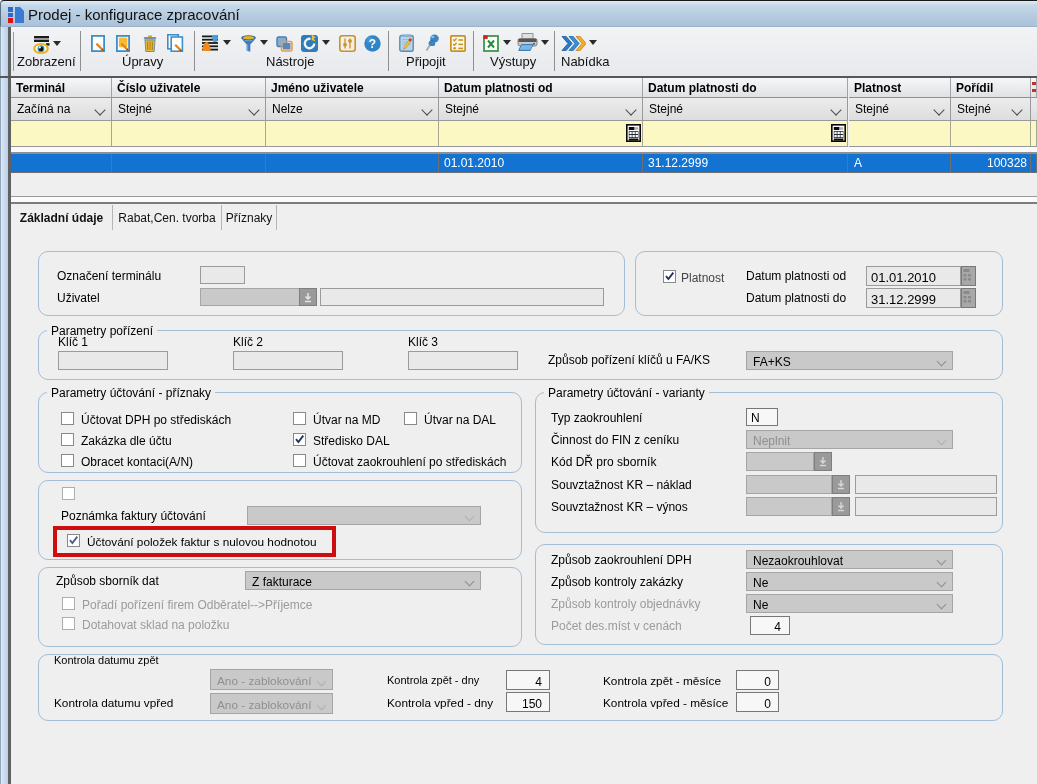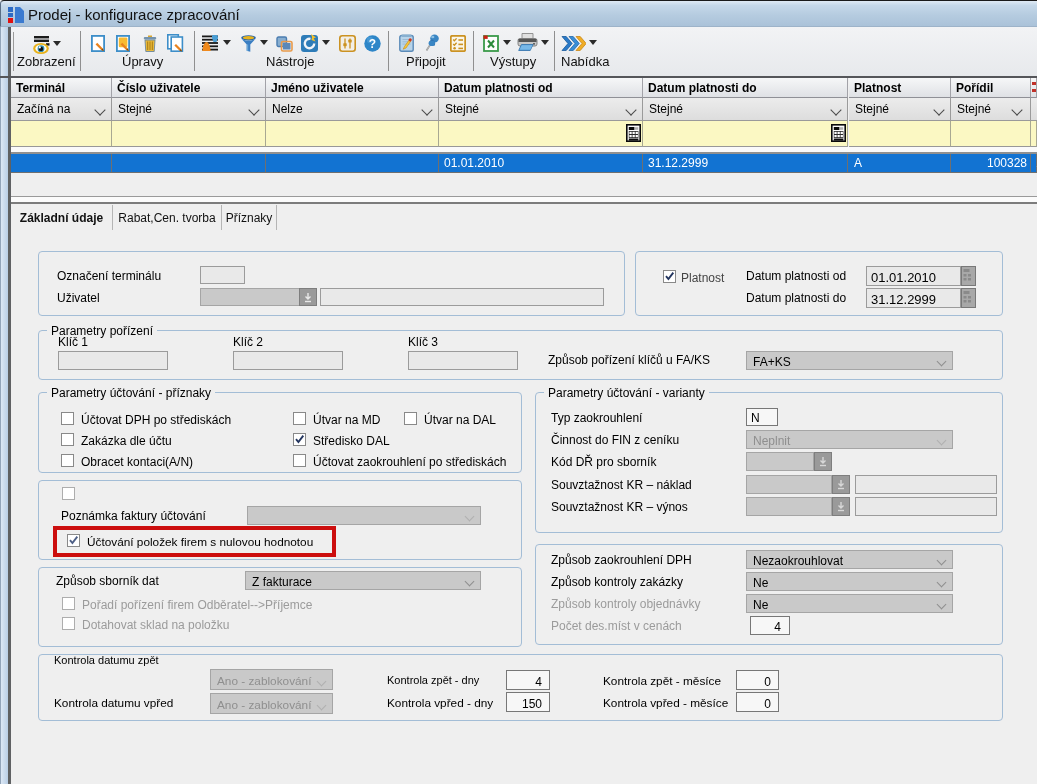--- a/index.html
+++ b/index.html
@@ -33,21 +33,21 @@
 .wrow{position:absolute;left:0;top:69px;width:1026px;height:5px;background:#fafafa;}
 .brow{position:absolute;left:0;top:74px;width:1026px;height:21px;background:#1273d2;color:#fff;border-top:2px solid #909090;border-bottom:1px solid #6f6f6f;box-sizing:border-box;}
 .bcell{position:absolute;top:0;height:18px;border-right:1px solid #6f6f6f;box-sizing:border-box;padding:2px 0 0 5px;}
 
 #gap{position:absolute;left:11px;top:173px;width:1026px;height:23px;background:#efefef;}
 #sep2{position:absolute;left:11px;top:196px;width:1026px;height:8px;background:linear-gradient(#9a9a9a 0,#9a9a9a 1px,#fbfbfb 1px,#fbfbfb 6px,#7c7c7c 6px,#7c7c7c 8px);}
 #tabs{position:absolute;left:11px;top:204px;width:872px;height:26px;background:#efefef;}
 .tab{position:absolute;top:1px;height:25px;box-sizing:border-box;padding-top:6px;text-align:center;
   border-right:1px solid #b5b5b5;color:#111;}
 
-.gb{position:absolute;border:1px solid #a3bdd6;border-radius:4px;box-sizing:border-box;}
+.gb{position:absolute;border:1px solid #a3bdd6;border-radius:10px;box-sizing:border-box;}
 .gt{position:absolute;top:-7px;left:8px;background:#efefef;padding:0 4px;font-size:12px;color:#000;white-space:nowrap;}
 .lbl{position:absolute;white-space:nowrap;color:#000;}
 .dlbl{position:absolute;white-space:nowrap;color:#9b9b9b;}
 .inp{position:absolute;background:#e9e9e9;border:1px solid #9b9b9b;box-sizing:border-box;}
 .winp{position:absolute;background:#f7f7f7;border:1px solid #777;box-sizing:border-box;font-size:12px;}
 .dd{position:absolute;background:#c9c9c9;border:1px solid #a5a5a5;box-sizing:border-box;padding:3px 0 0 6px;font-size:12px;}
 .ddc{position:absolute;right:7px;top:6px;width:6px;height:6px;border-right:1px solid #8f8f8f;border-bottom:1px solid #8f8f8f;transform:rotate(45deg);}
 .cb{position:absolute;width:13px;height:13px;background:#fff;border:1px solid #898989;box-sizing:border-box;}
 .ck{position:absolute;left:0px;top:0px;}
 .spin{position:absolute;width:18px;background:#9a9a9a;border:1px solid #7e7e7e;box-sizing:border-box;}
@@ -373,21 +373,21 @@
   <div class="lbl" style="left:61px;top:509px">Poznámka faktury účtování</div>
   <div class="dd" style="left:247px;top:506px;width:234px;height:19px">
       <div class="ddc" style="border-color:#b0b0b0"></div>
     </div>
   <div class="abs" style="left:53px;top:526px;width:283px;height:31px;border:4px solid #cc0e0e;box-sizing:border-box"></div>
   <div class="cb" style="left:67px;top:534px">
       <svg class="ck" width="11" height="11">
         <path d="M2 5.2 L4.4 8 L9.3 1.6" stroke="#4d5f86" stroke-width="1.9" fill="none"></path>
       </svg>
     </div>
-  <div class="lbl" style="left:87px;top:535px;font-size:11.8px">Účtování položek firem s nulovou hodnotou</div>
+  <div class="lbl" style="left:87px;top:535px;font-size:11.8px">Účtování položek faktur s nulovou hodnotou</div>
 
   <div class="gb" style="left:38px;top:567px;width:484px;height:80px"></div>
   <div class="lbl" style="left:56px;top:574px">Způsob sborník dat</div>
   <div class="dd" style="left:245px;top:571px;width:236px;height:19px">Z fakturace<div class="ddc"></div></div>
   <div class="cb" style="left:62px;top:597px;border-color:#adadad"></div>
   <div class="dlbl" style="left:82px;top:598px">Pořadí pořízení firem Odběratel--&gt;Příjemce</div>
   <div class="cb" style="left:62px;top:617px;border-color:#adadad"></div>
   <div class="dlbl" style="left:82px;top:618px">Dotahovat sklad na položku</div>
 
   <div class="gb" style="left:535px;top:392px;width:468px;height:141px">

